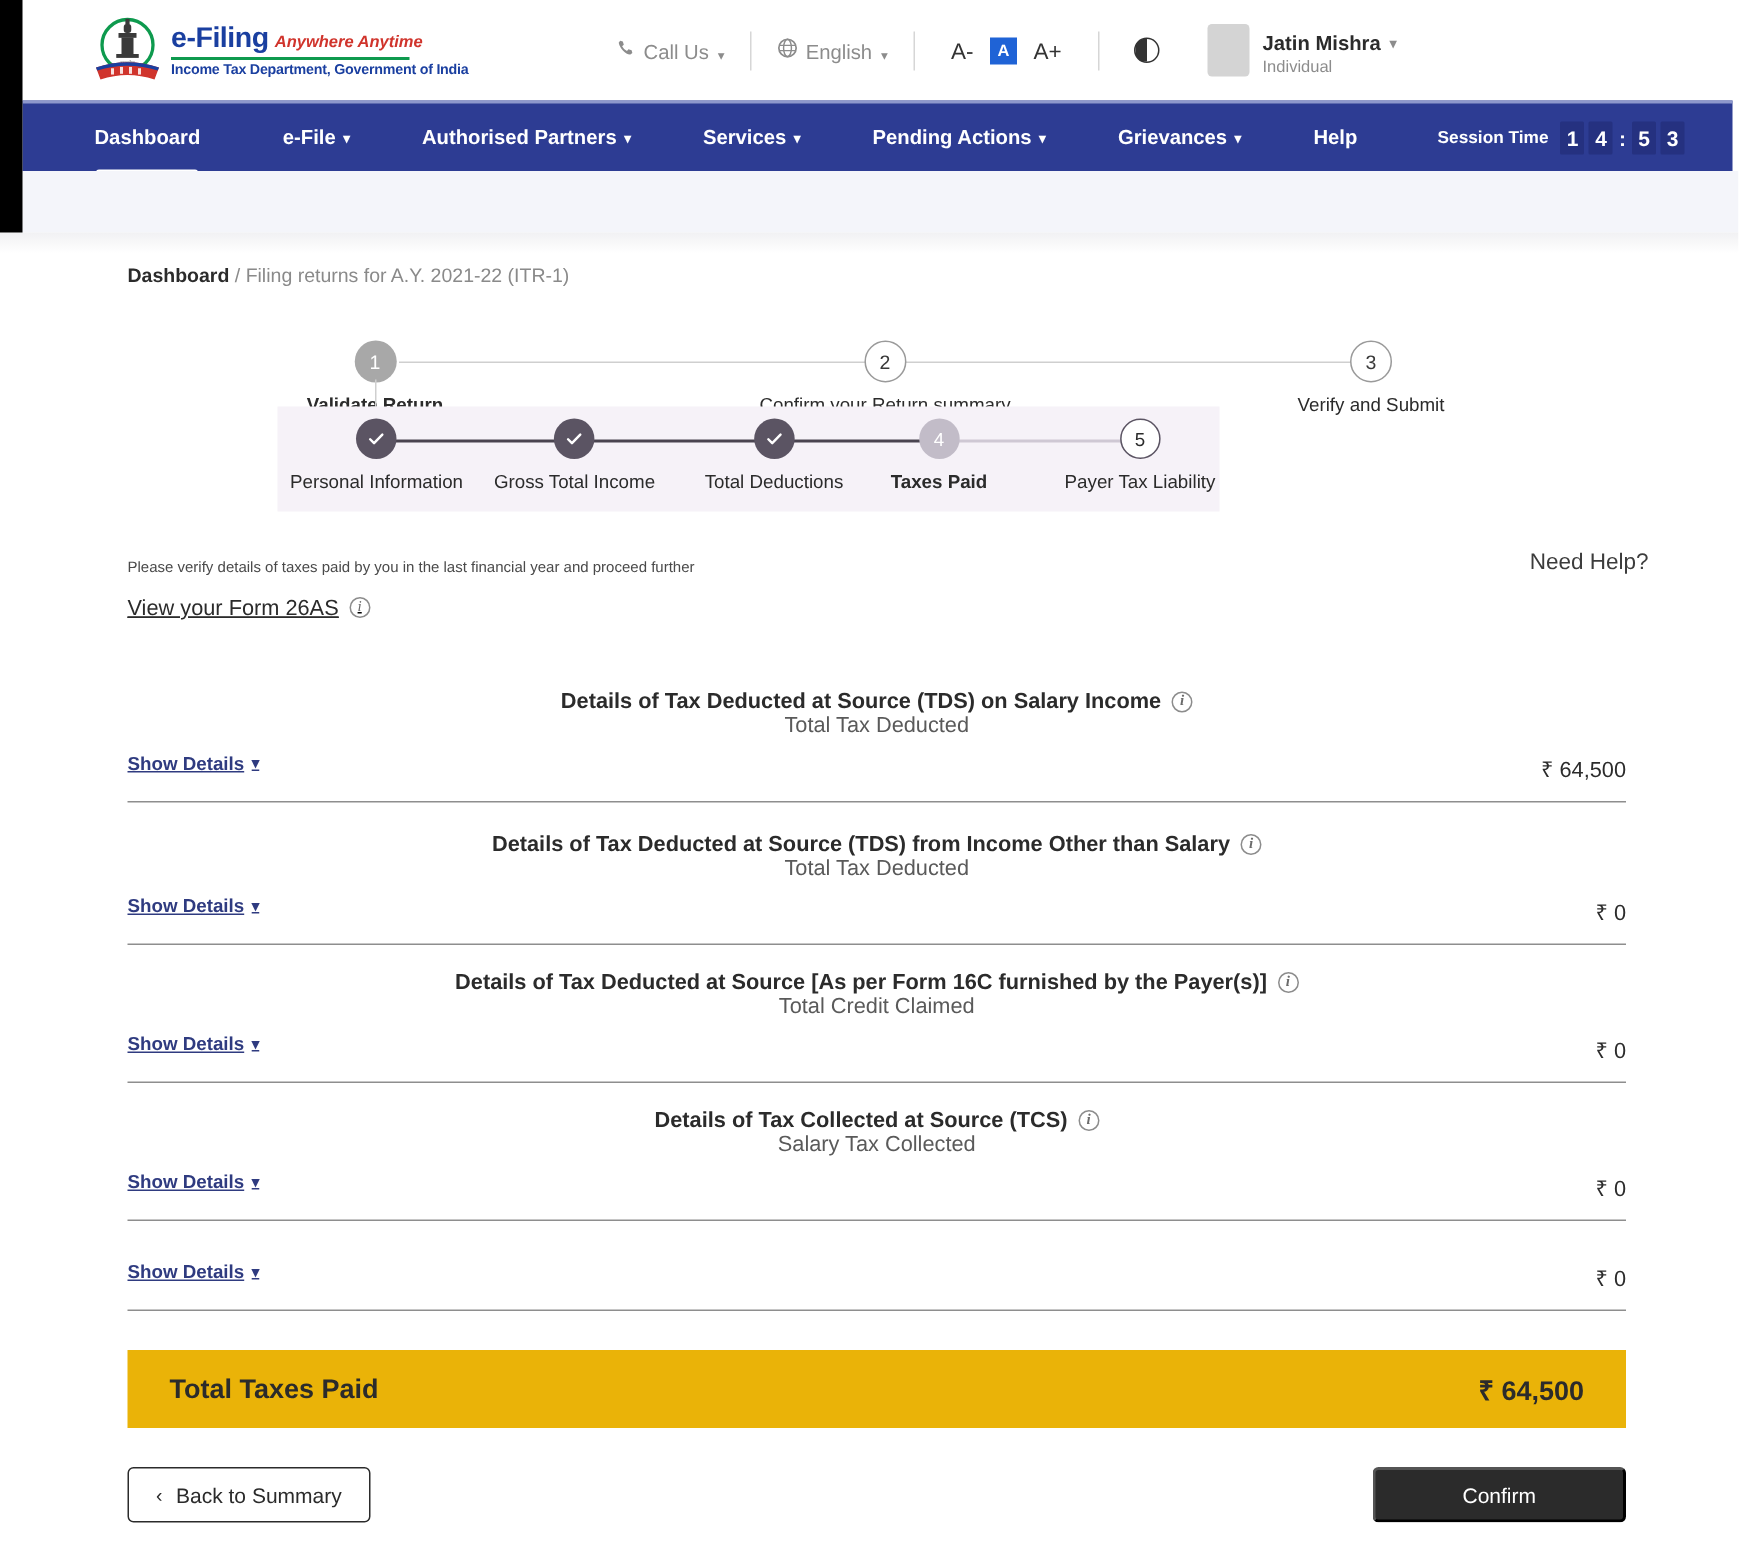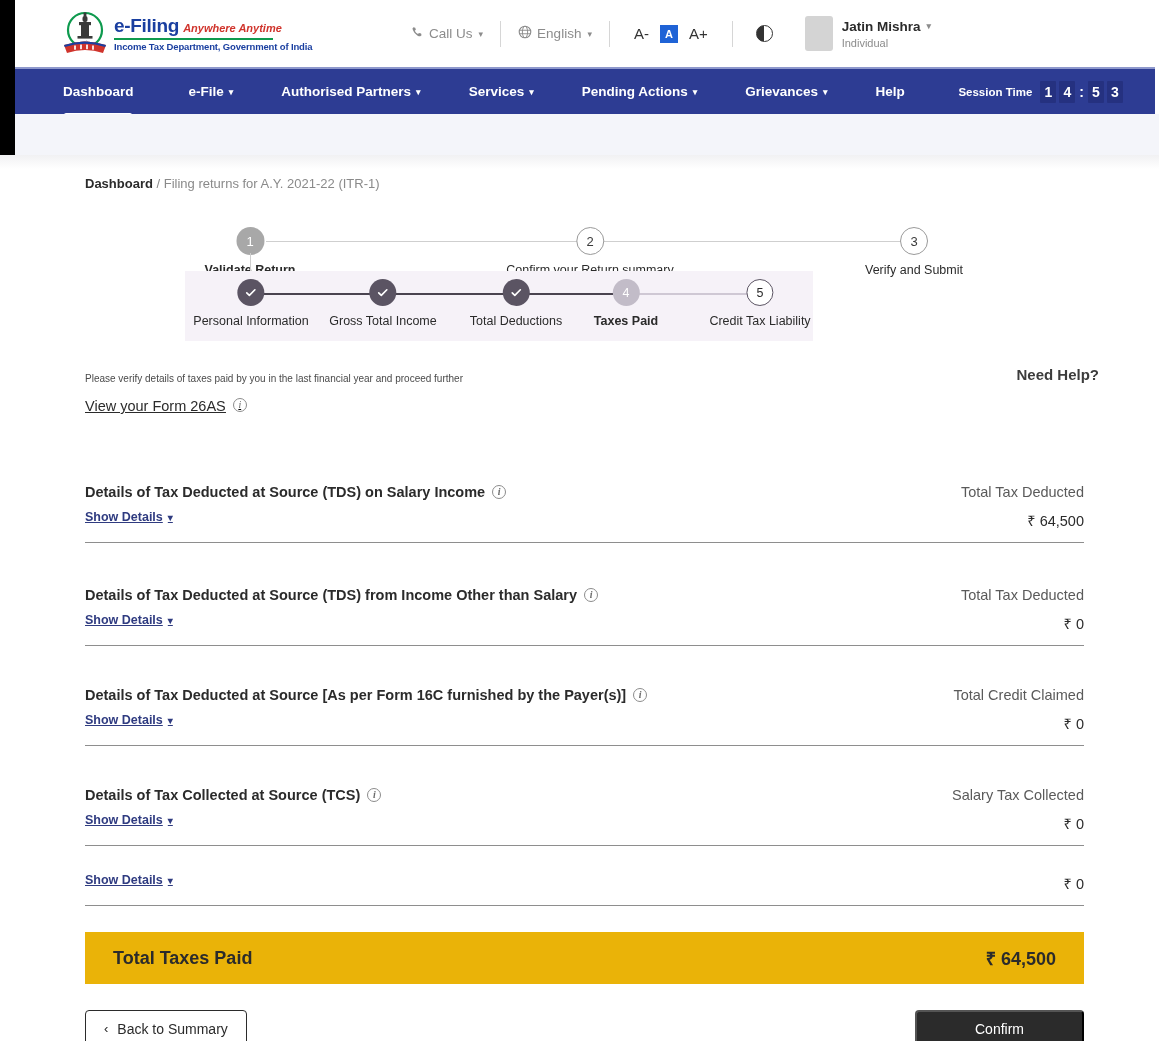--- a/index.html
+++ b/index.html
@@ -28,21 +28,21 @@
   .brand-line1 { display: flex; align-items: baseline; white-space: nowrap; }
   .brand-efiling { font-size: 19px; font-weight: 700; color: #1a3fa0; letter-spacing: -.3px; }
   .brand-tag { font-size: 11px; font-style: italic; font-weight: 700; color: #d0342c; margin-left: 4px; }
   .brand-rule { height: 1.5px; background: #0e9a4e; width: 159px; margin: 1px 0 1px 0; }
   .brand-line2 { font-size: 9.5px; color: #1a3fa0; font-weight: 700; white-space: nowrap; letter-spacing: -.15px; }
 
   .header-right {
     margin-left: auto; display: flex; align-items: center;
     gap: 0; padding-right: 118px;
   }
-  .hr-item { display: flex; align-items: center; color: #8c8c8c; font-size: 13.5px; white-space: nowrap; }
+  .hr-item { display: flex; align-items: flex-end; color: #8c8c8c; font-size: 13.5px; white-space: nowrap; }
   .hr-item .lbl { margin-left: 5px; }
   .caret { margin-left: 6px; font-size: 9px; color: #8c8c8c; }
   .vdiv { width: 1px; height: 26px; background: #d6d6d6; margin: 0 17px; }
   .fsz { font-size: 15px; color: #333; font-weight: 400; padding: 0 7px; position: relative; }
   .fsz.sel { background: #1f63d6; color: #fff; font-size: 11px; font-weight: 700;
              width: 18px; height: 18px; display: inline-flex; align-items: center;
              justify-content: center; padding: 0; margin: 0 4px; }
   .contrast { width: 17px; height: 17px; border-radius: 50%; border: 1.6px solid #333;
               background: linear-gradient(90deg, #333 0 50%, #fff 50% 100%); margin: 0 6px; }
   .avatar { width: 28px; height: 35px; background: #d4d4d4; border-radius: 3px; margin-right: 9px; }
@@ -125,39 +125,39 @@
   .sb-circ.cur  { background: #c2bcc8; color: #ffffff; }
   .sb-circ.idle { background: #ffffff; color: #2b2b2b; border: 1.4px solid #5b5463; }
   .sb-lbl { font-size: 12.5px; color: #2b2b2b; margin-top: 8px; white-space: nowrap; }
   .sb-lbl.b { font-weight: 700; }
   .check { display: block; width: 13px; height: 13px; }
 
   
   .panel { position: absolute; left: 0; top: 355px; width: 1159px; }
   .need-help {
     position: absolute; right: 60px; top: 11px; font-size: 15px;
-    font-weight: 700; color: #3c3c3c;
+    font-weight: 400; color: #3c3c3c;
   }
   .h1 { margin-left: 85px; font-size: 30px; font-weight: 400; color: #2b2b2b; letter-spacing: -.2px; }
   .subtitle { margin-left: 85px; margin-top: 18px; font-size: 10px; color: #4a4a4a; }
   .form26 { margin-left: 85px; margin-top: 14px; display: inline-flex; align-items: flex-start; text-decoration: underline; }
   .form26 .lk { font-size: 14.5px; color: #2b2b2b; text-decoration: underline; }
   .info-ic {
     display: inline-flex; width: 14px; height: 14px; border-radius: 50%;
     border: 1.2px solid #8c8c8c; color: #6b6b6b; font-size: 10px; font-style: italic;
     align-items: center; justify-content: center; margin-left: 7px;
     font-family: "Liberation Serif", serif; line-height: 1; flex: 0 0 auto;
   }
 
   
   .rows { margin: 25px 0 0 85px; width: 999px; }
   .row { border-bottom: 1.4px solid #8e8e8e; padding-bottom: 12px; }
-  .row-top { display: flex; align-items: flex-end; justify-content: space-between; padding-top: 20px; }
+  .row-top { display: flex; align-items: center; justify-content: space-between; padding-top: 20px; flex-direction: column; }
   .row-title { font-size: 14.5px; font-weight: 700; color: #2b2b2b; display: flex; align-items: center; }
-  .row-cap { font-size: 14.5px; color: #5a5a5a; text-align: right; margin-top: 24px; }
+  .row-cap { font-size: 14.5px; color: #5a5a5a; text-align: right; }
   .row-bot { display: flex; align-items: flex-start; justify-content: space-between; margin-top: 10px; }
   .show-details {
     font-size: 12.5px; font-weight: 700; color: #2f3b80; text-decoration: underline;
     display: inline-flex; align-items: center;
   }
   .show-details .cv { margin-left: 5px; font-size: 10px; text-decoration: none; }
   .row-val { font-size: 14.5px; color: #2b2b2b; text-align: right; }
   .row.tight .row-top { padding-top: 17px; }
 
   
@@ -375,21 +375,21 @@
   <div class="sb-lbl">Total Deductions</div>
 </div>
 
 <div class="sb-node" style="left:626px">
   <div class="sb-circ cur">4</div>
   <div class="sb-lbl b">Taxes Paid</div>
 </div>
 
 <div class="sb-node" style="left:760px">
   <div class="sb-circ idle">5</div>
-  <div class="sb-lbl">Credit Tax Liability</div>
+  <div class="sb-lbl">Payer Tax Liability</div>
 </div>
 
 <div class="panel">
 
   <div class="need-help">Need Help?</div>
 
   <div class="subtitle">Please verify details of taxes paid by you in the last financial year and proceed further</div>
 
   <div class="form26">
     <span class="lk">View your Form 26AS</span>

